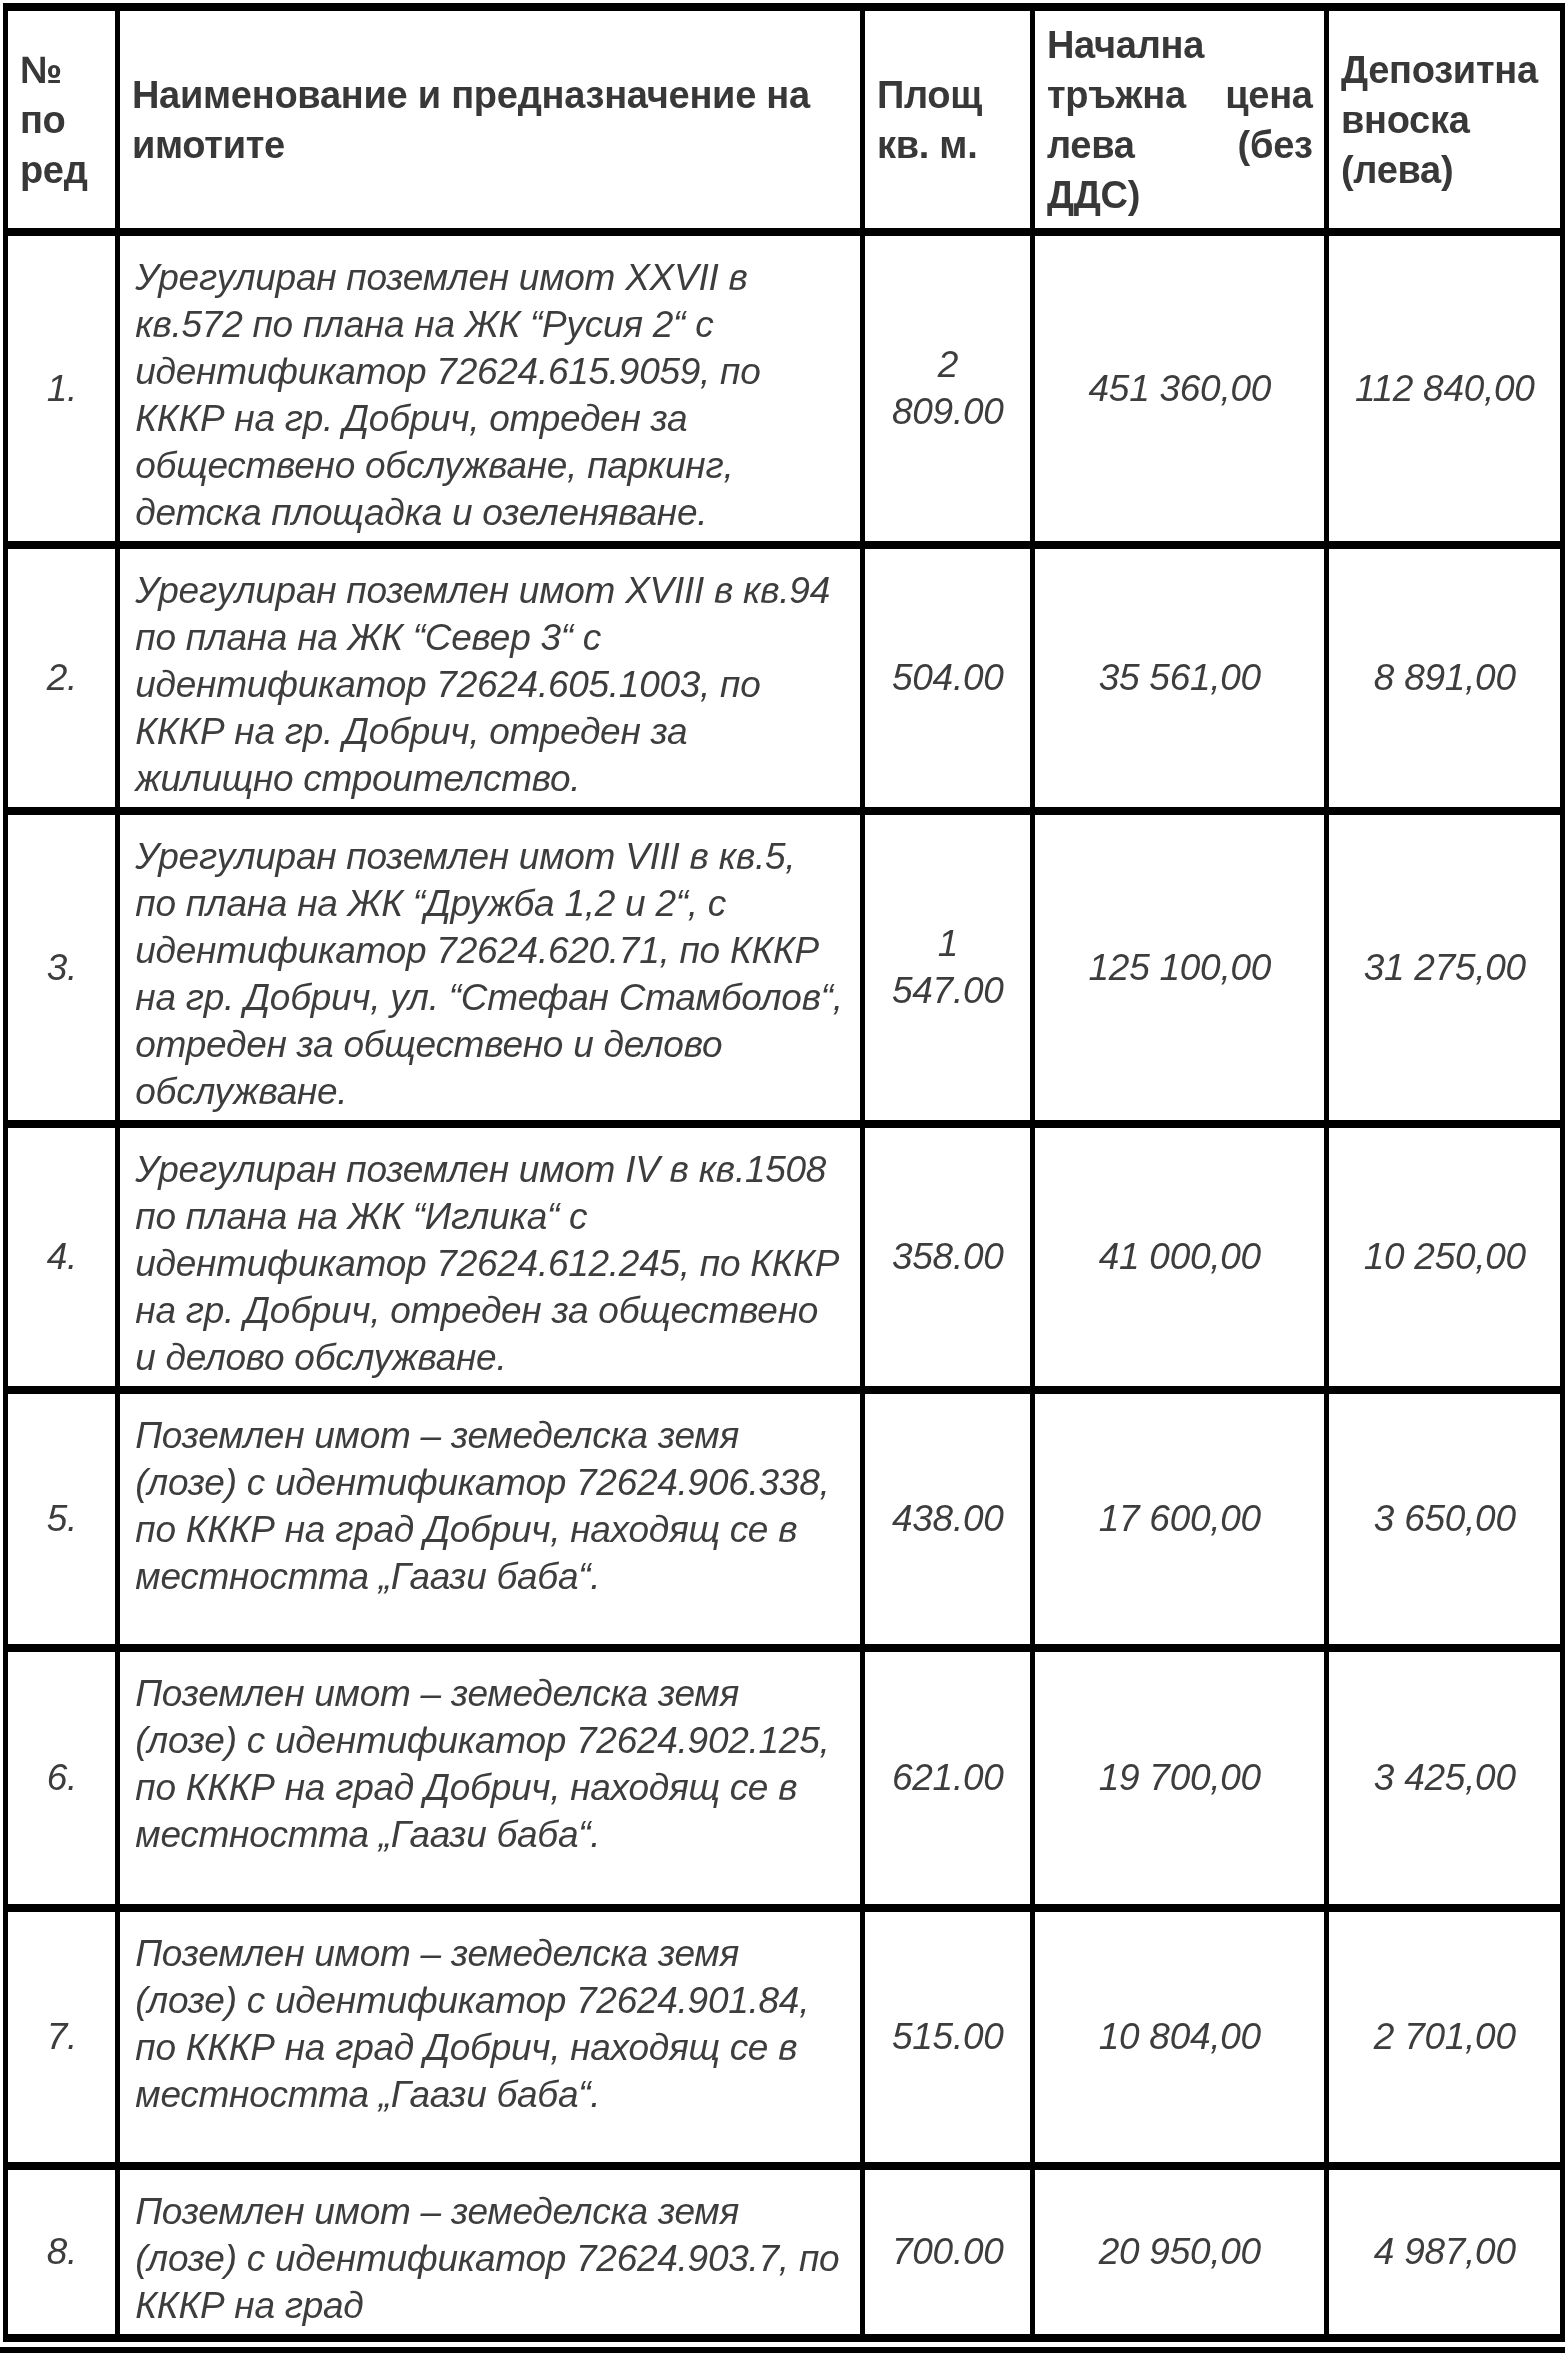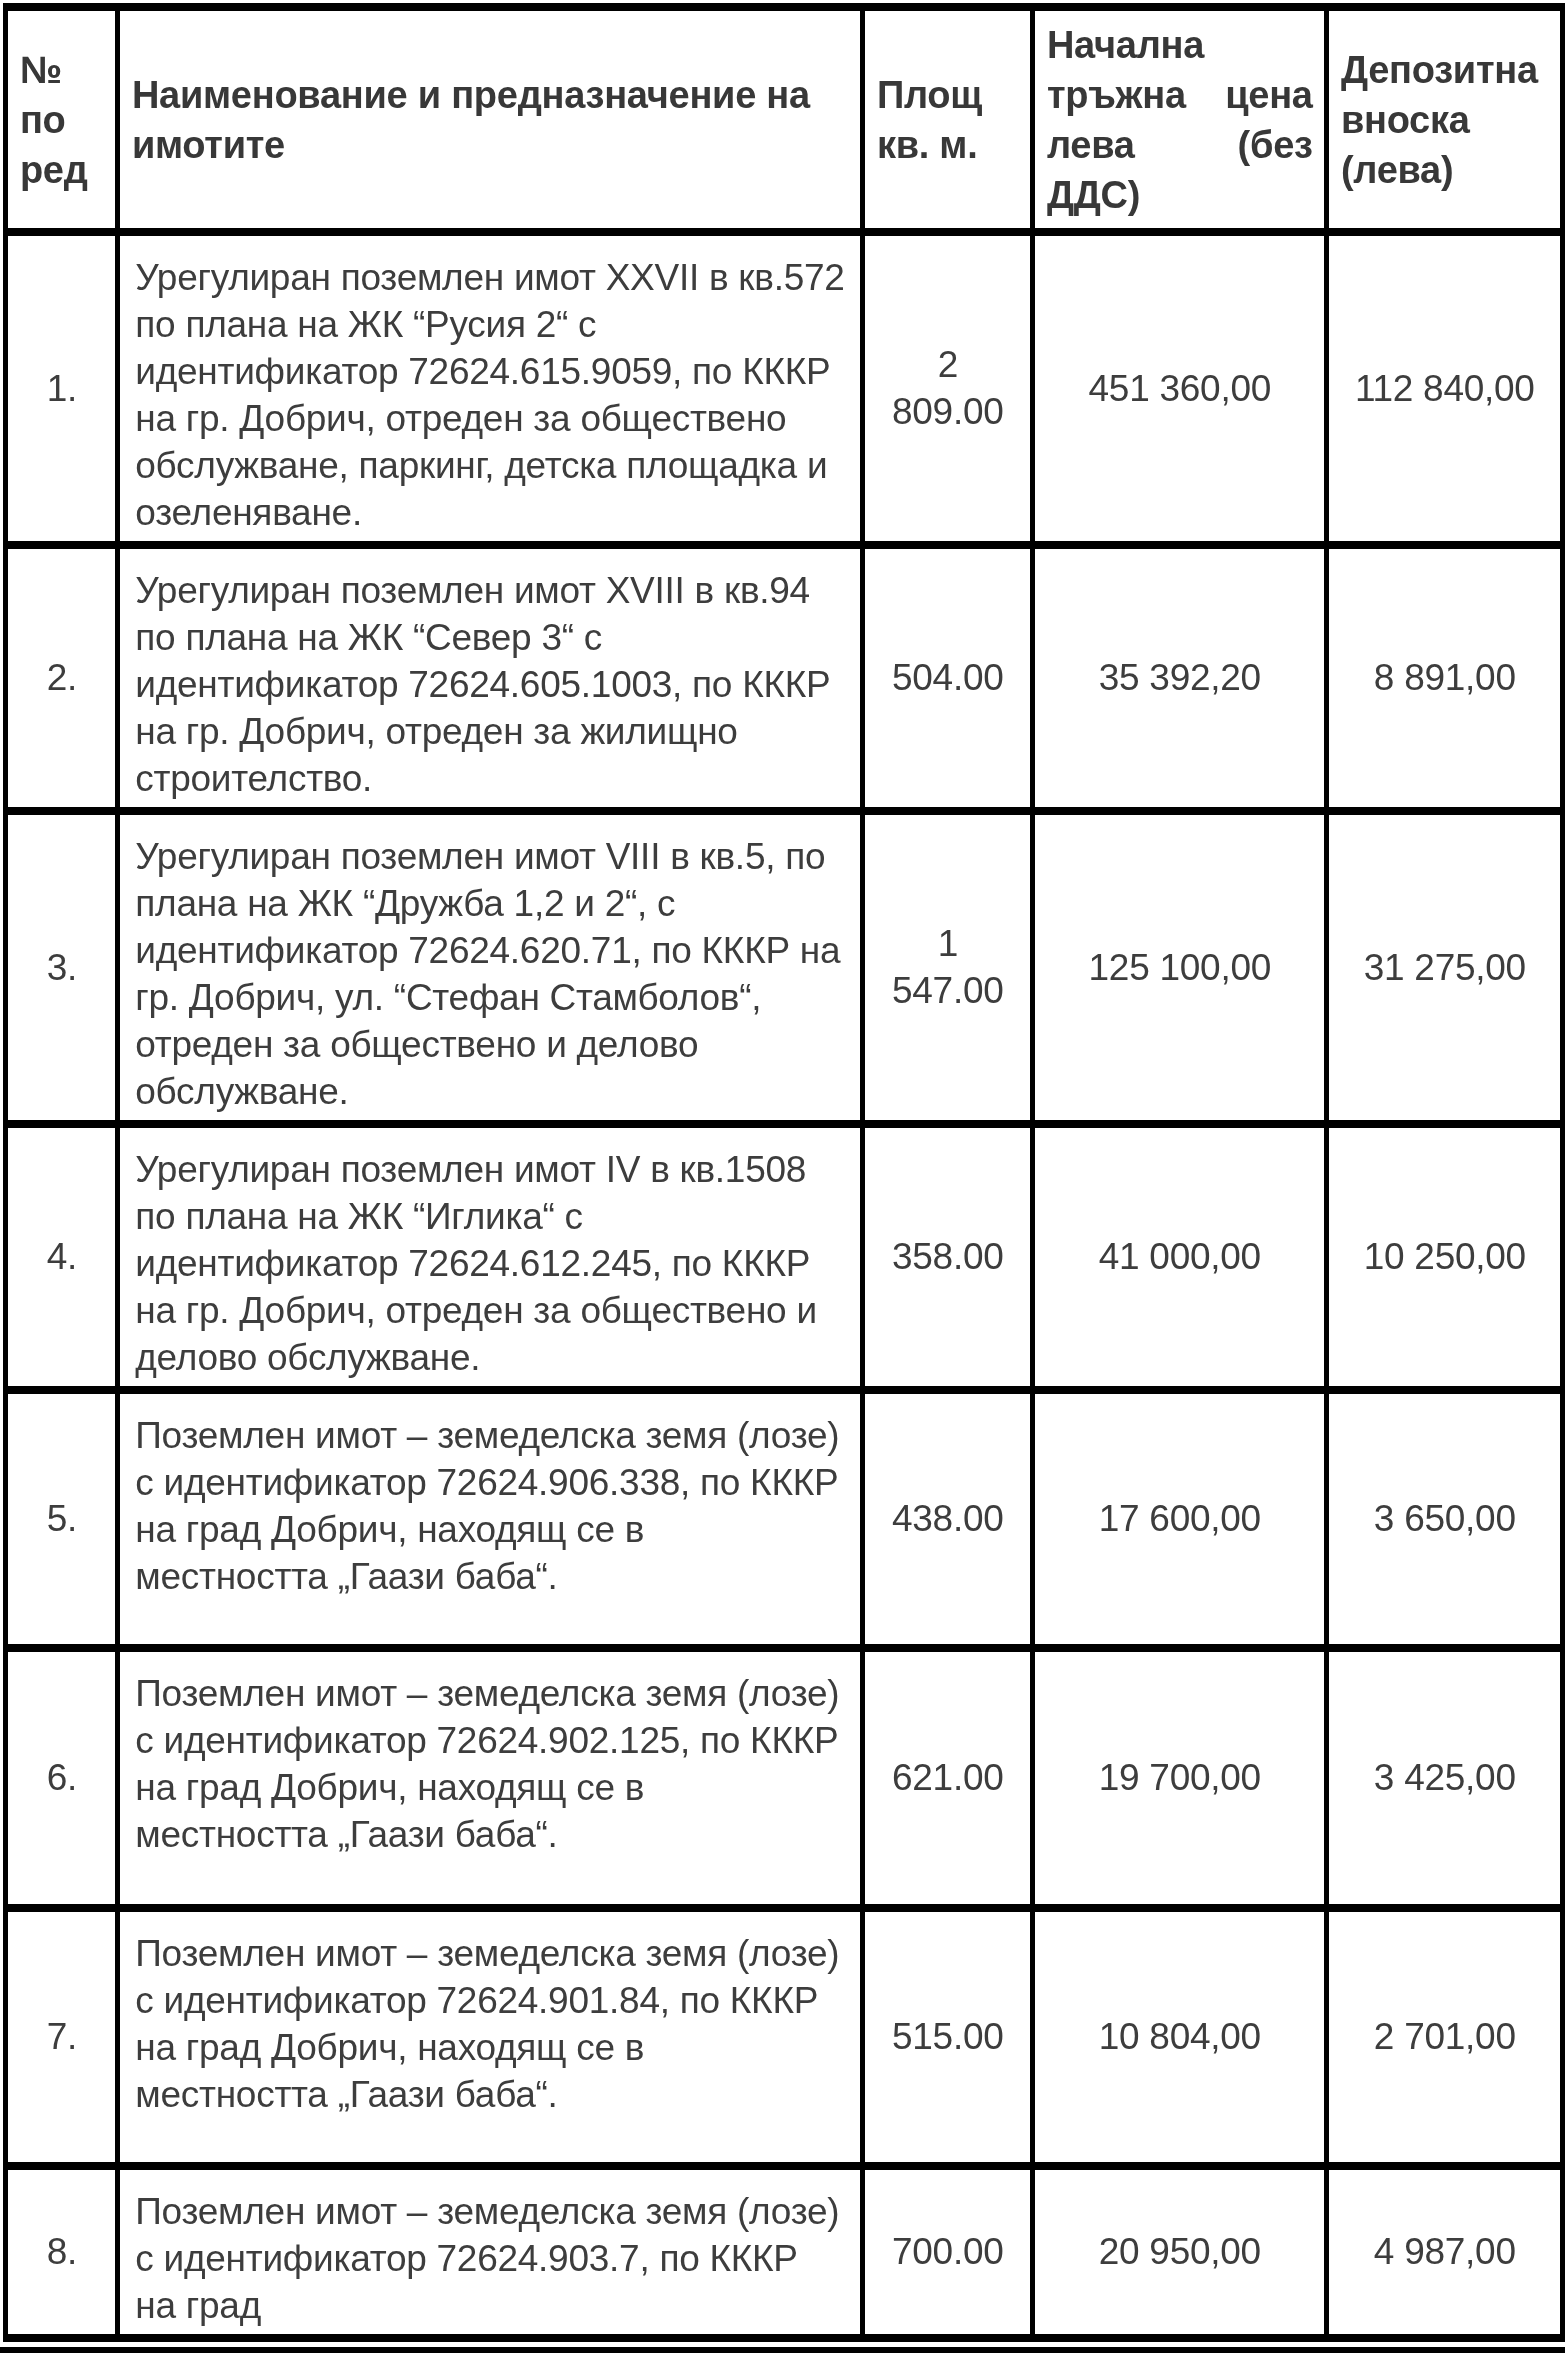--- a/index.html
+++ b/index.html
@@ -60,20 +60,21 @@
   tbody tr:nth-child(4) { height: 258px; }
   tbody tr:nth-child(5) { height: 258px; }
   tbody tr:nth-child(6) { height: 260px; }
   tbody tr:nth-child(7) { height: 258px; }
   tbody tr:nth-child(8) { height: 166px; }
 
   td {
     font-size: 37px;
     line-height: 47px;
     color: #3d3d3d;
+    font-style: italic;
   }
   td.cell-num {
     text-align: center;
     vertical-align: middle;
   }
   td.cell-name {
     text-align: left;
     vertical-align: top;
     padding: 18px 15px 5px 15px;
   }
@@ -120,21 +121,21 @@
     <td class="cell-name">Урегулиран поземлен имот XXVII в кв.572 по плана на ЖК “Русия 2“ с идентификатор 72624.615.9059, по КККР на гр. Добрич, отреден за обществено обслужване, паркинг, детска площадка и озеленяване.</td>
     <td class="cell-area">2
 809.00</td>
     <td class="cell-price">451 360,00</td>
     <td class="cell-deposit">112 840,00</td>
   </tr>
         <tr>
     <td class="cell-num">2.</td>
     <td class="cell-name">Урегулиран поземлен имот XVIII в кв.94 по плана на ЖК “Север 3“ с идентификатор 72624.605.1003, по КККР на гр. Добрич, отреден за жилищно строителство.</td>
     <td class="cell-area">504.00</td>
-    <td class="cell-price">35 392,20</td>
+    <td class="cell-price">35 561,00</td>
     <td class="cell-deposit">8 891,00</td>
   </tr>
         <tr>
     <td class="cell-num">3.</td>
     <td class="cell-name">Урегулиран поземлен имот VIII в кв.5, по плана на ЖК “Дружба 1,2 и 2“, с идентификатор 72624.620.71, по КККР на гр. Добрич, ул. “Стефан Стамболов“, отреден за обществено и делово обслужване.</td>
     <td class="cell-area">1
 547.00</td>
     <td class="cell-price">125 100,00</td>
     <td class="cell-deposit">31 275,00</td>
   </tr>

